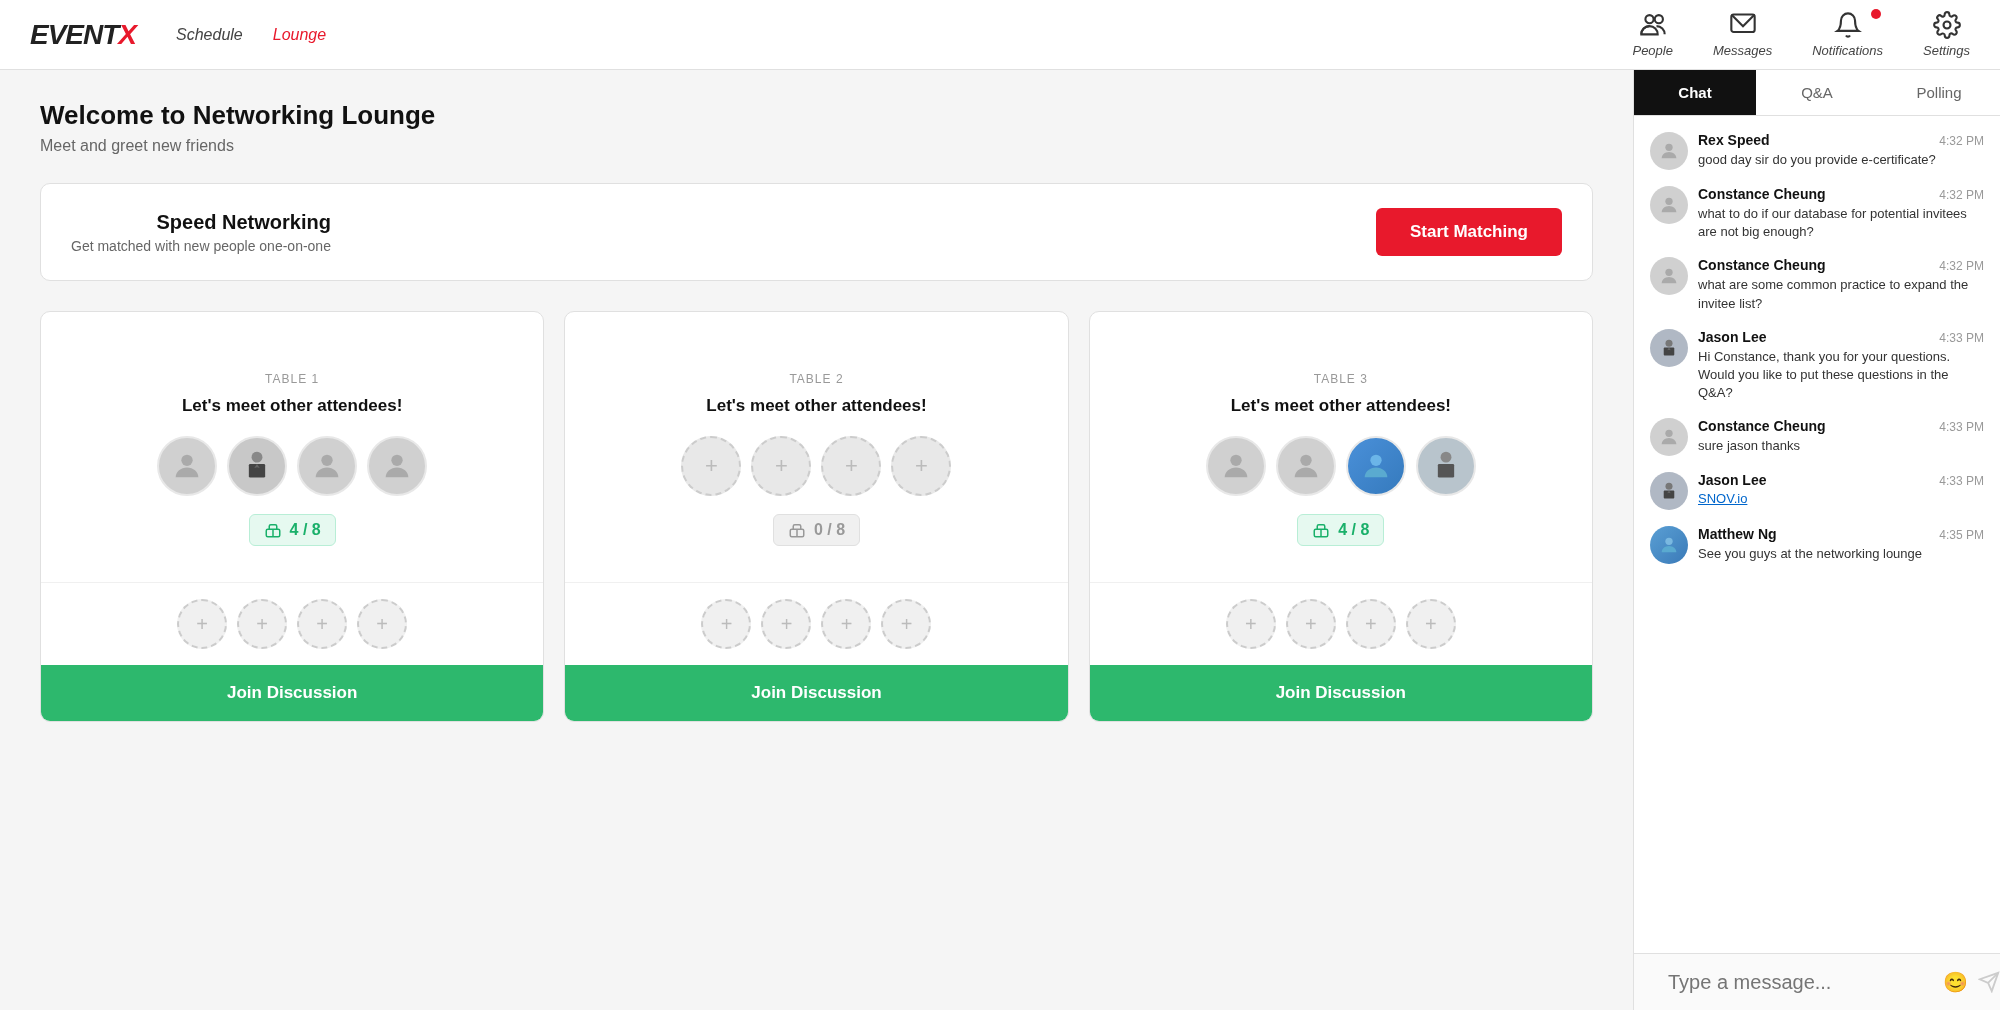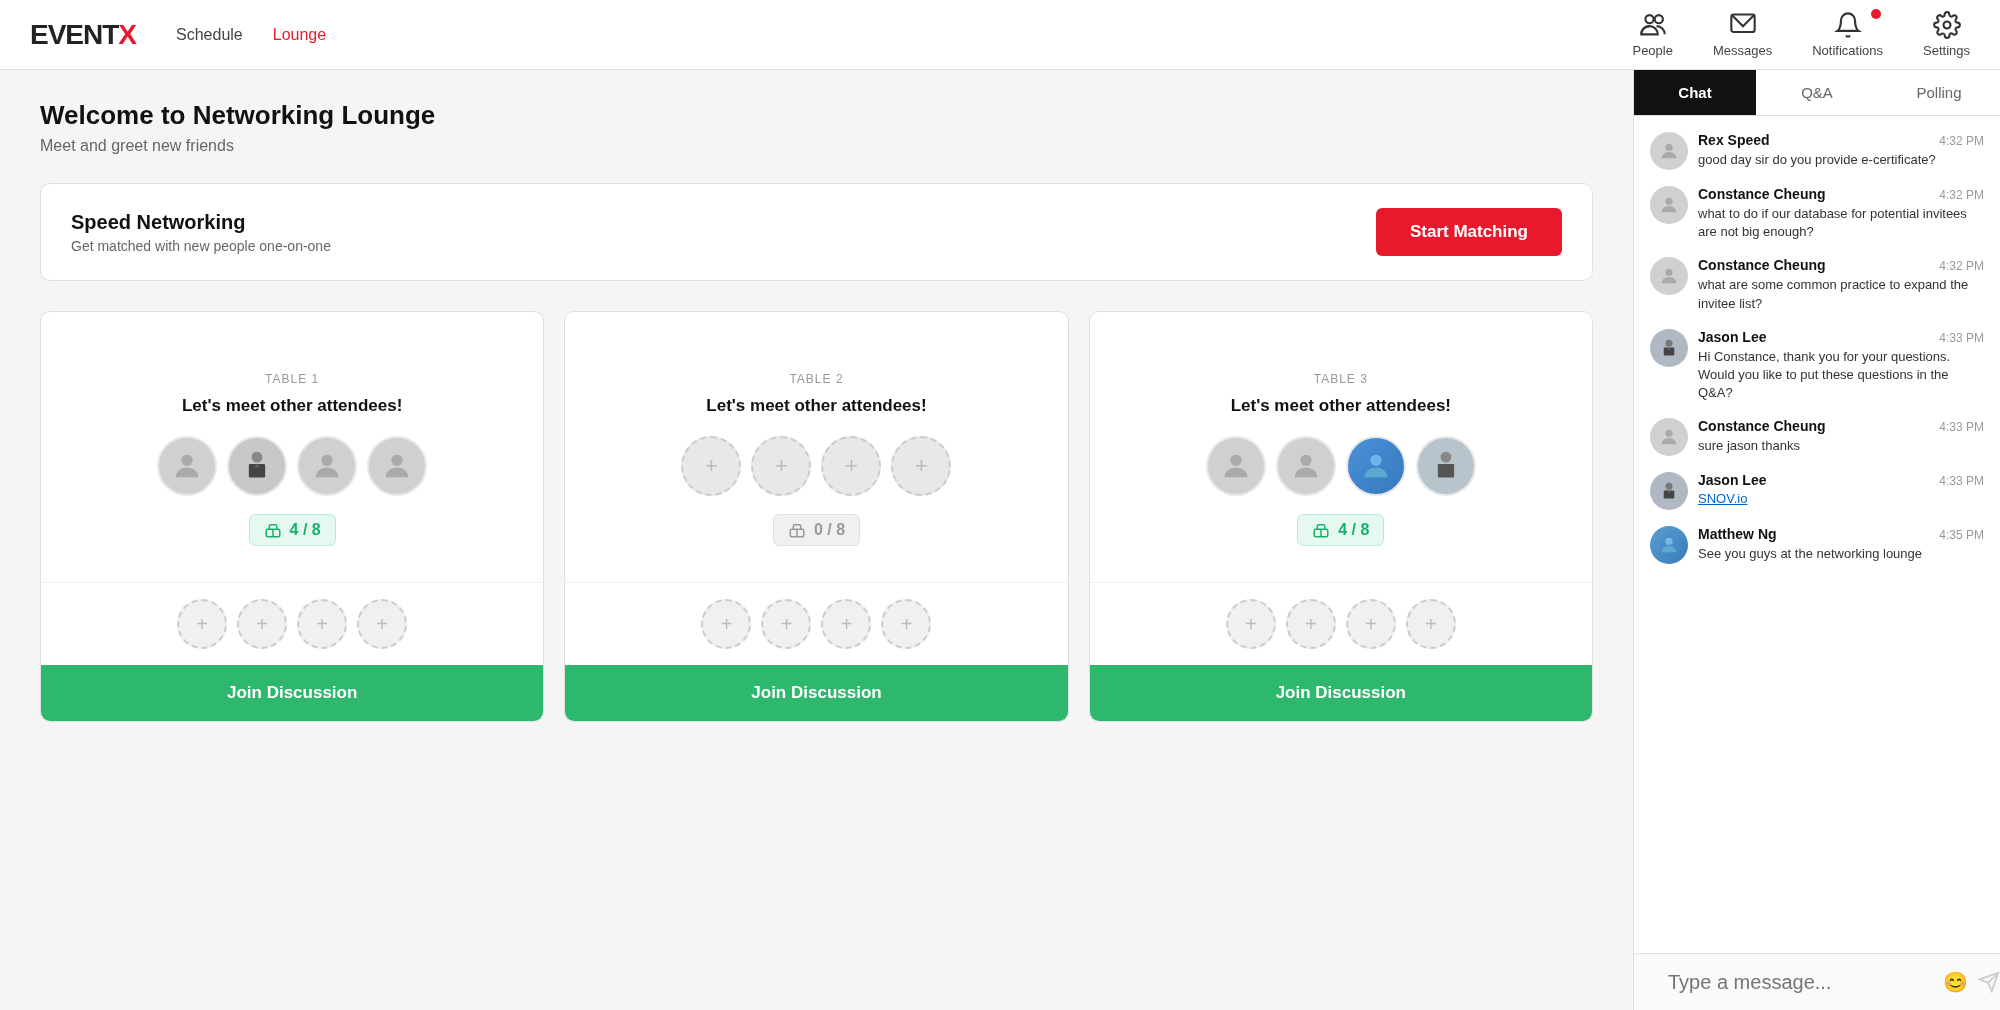--- a/index.html
+++ b/index.html
@@ -8,20 +8,21 @@
     
     .top-nav {
       background: #fff;
       border-bottom: 1px solid #e0e0e0;
       height: 70px;
       display: flex;
       align-items: center;
       padding: 0 30px;
       position: relative;
       z-index: 10;
+      font-style: italic;
     }
     .logo {
       font-size: 28px;
       font-weight: 900;
       letter-spacing: -1px;
       color: #222;
       margin-right: 40px;
     }
     .logo span { color: #e8192c; }
     .nav-links { display: flex; gap: 30px; }
@@ -75,21 +76,21 @@
     .speed-networking-banner {
       background: #fff;
       border: 1px solid #e0e0e0;
       border-radius: 10px;
       padding: 24px 30px;
       display: flex;
       align-items: center;
       justify-content: space-between;
       margin-bottom: 30px;
     }
-    .sn-title { font-size: 20px; font-weight: 700; color: #111; }
+    .sn-title { font-size: 20px; font-weight: 700; color: #111; text-align: right; }
     .sn-subtitle { font-size: 14px; color: #666; margin-top: 4px; }
     .start-matching-btn {
       background: #e8192c;
       color: #fff;
       border: none;
       border-radius: 6px;
       padding: 14px 34px;
       font-size: 17px;
       font-weight: 600;
       cursor: pointer;

